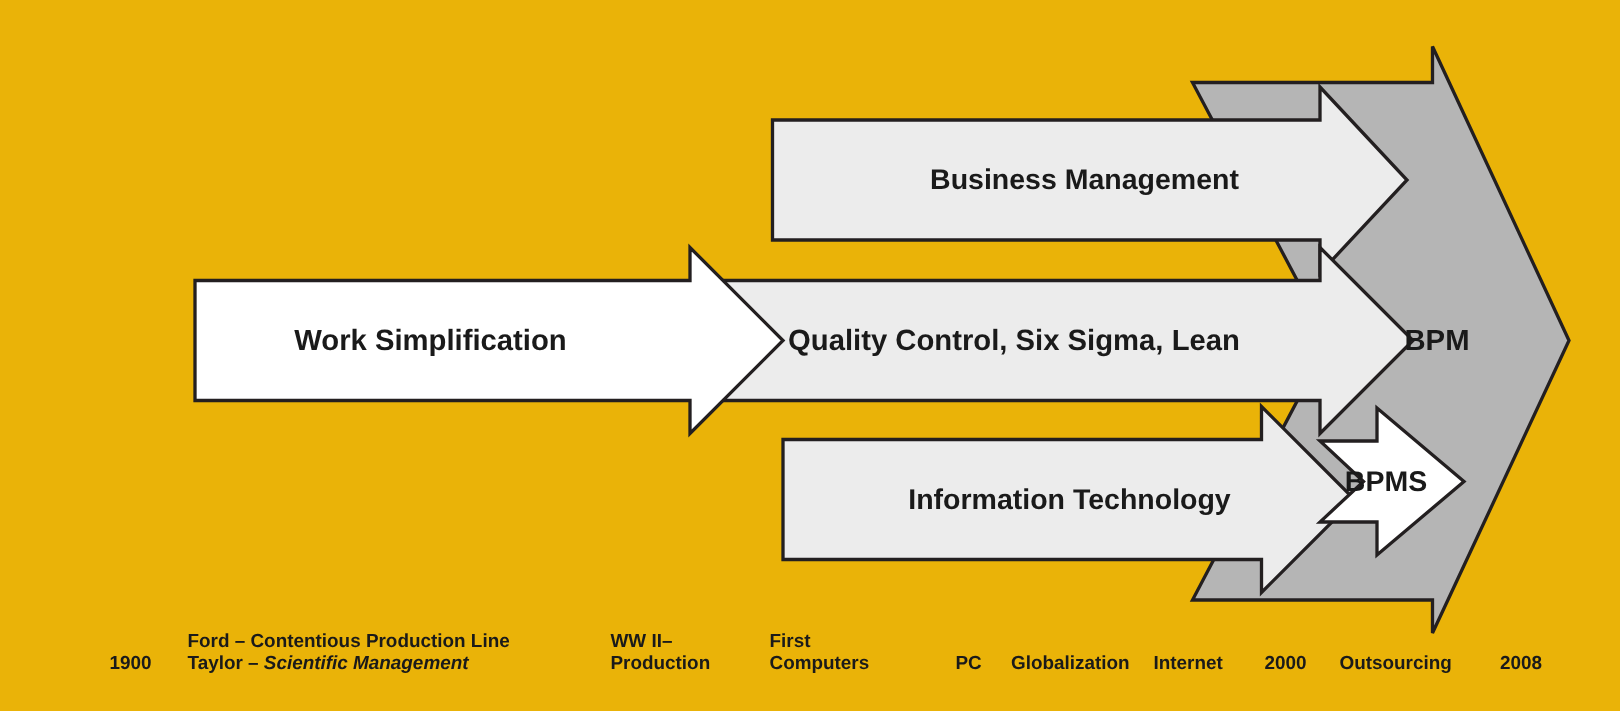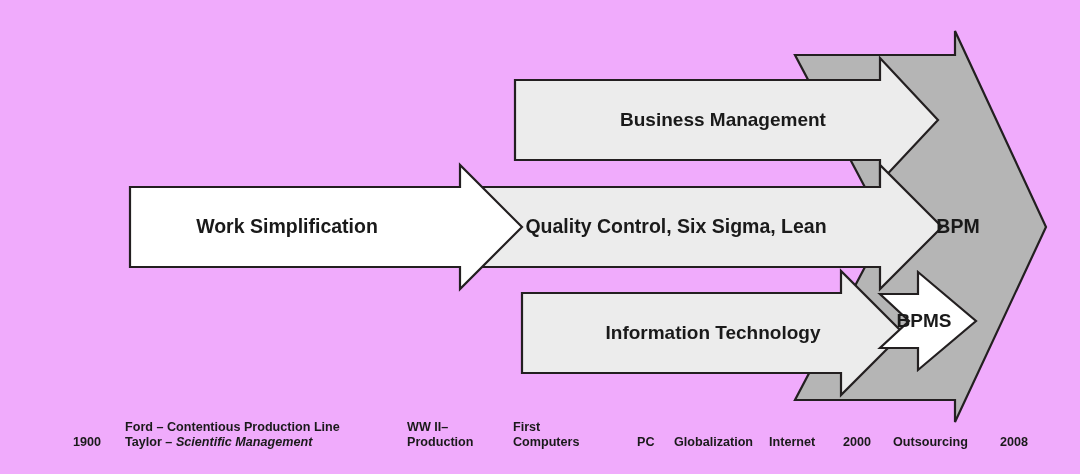--- a/index.html
+++ b/index.html
@@ -8,21 +8,21 @@
     padding: 0;
     background: #ffffff;
   }
   body {
     font-family: "Liberation Sans", sans-serif;
   }
   #stage {
     position: relative;
     width: 1080px;
     height: 474px;
-    background: #f0abfc;
+    background: #eab308;
     overflow: hidden;
   }
   #diagram {
     position: absolute;
     left: 0;
     top: 0;
     width: 1080px;
     height: 474px;
   }
   .arrow-shape {

